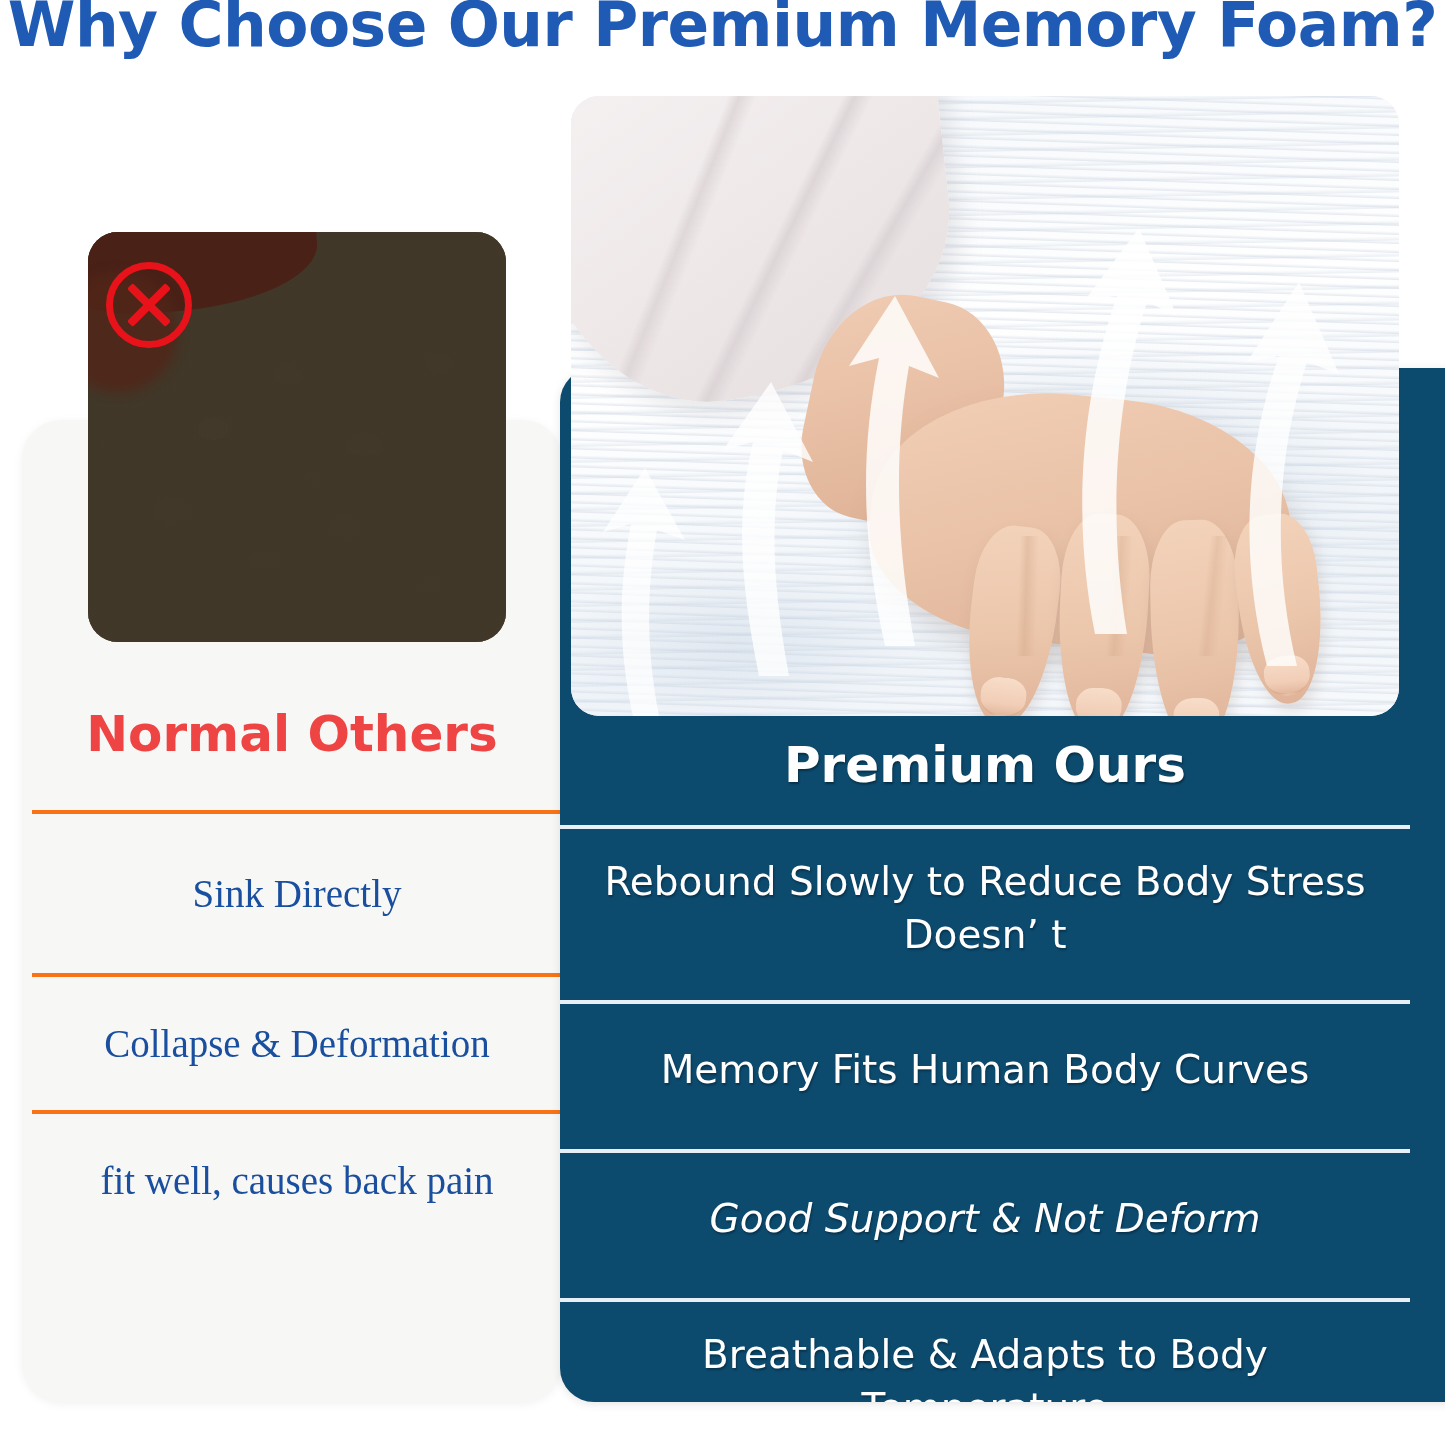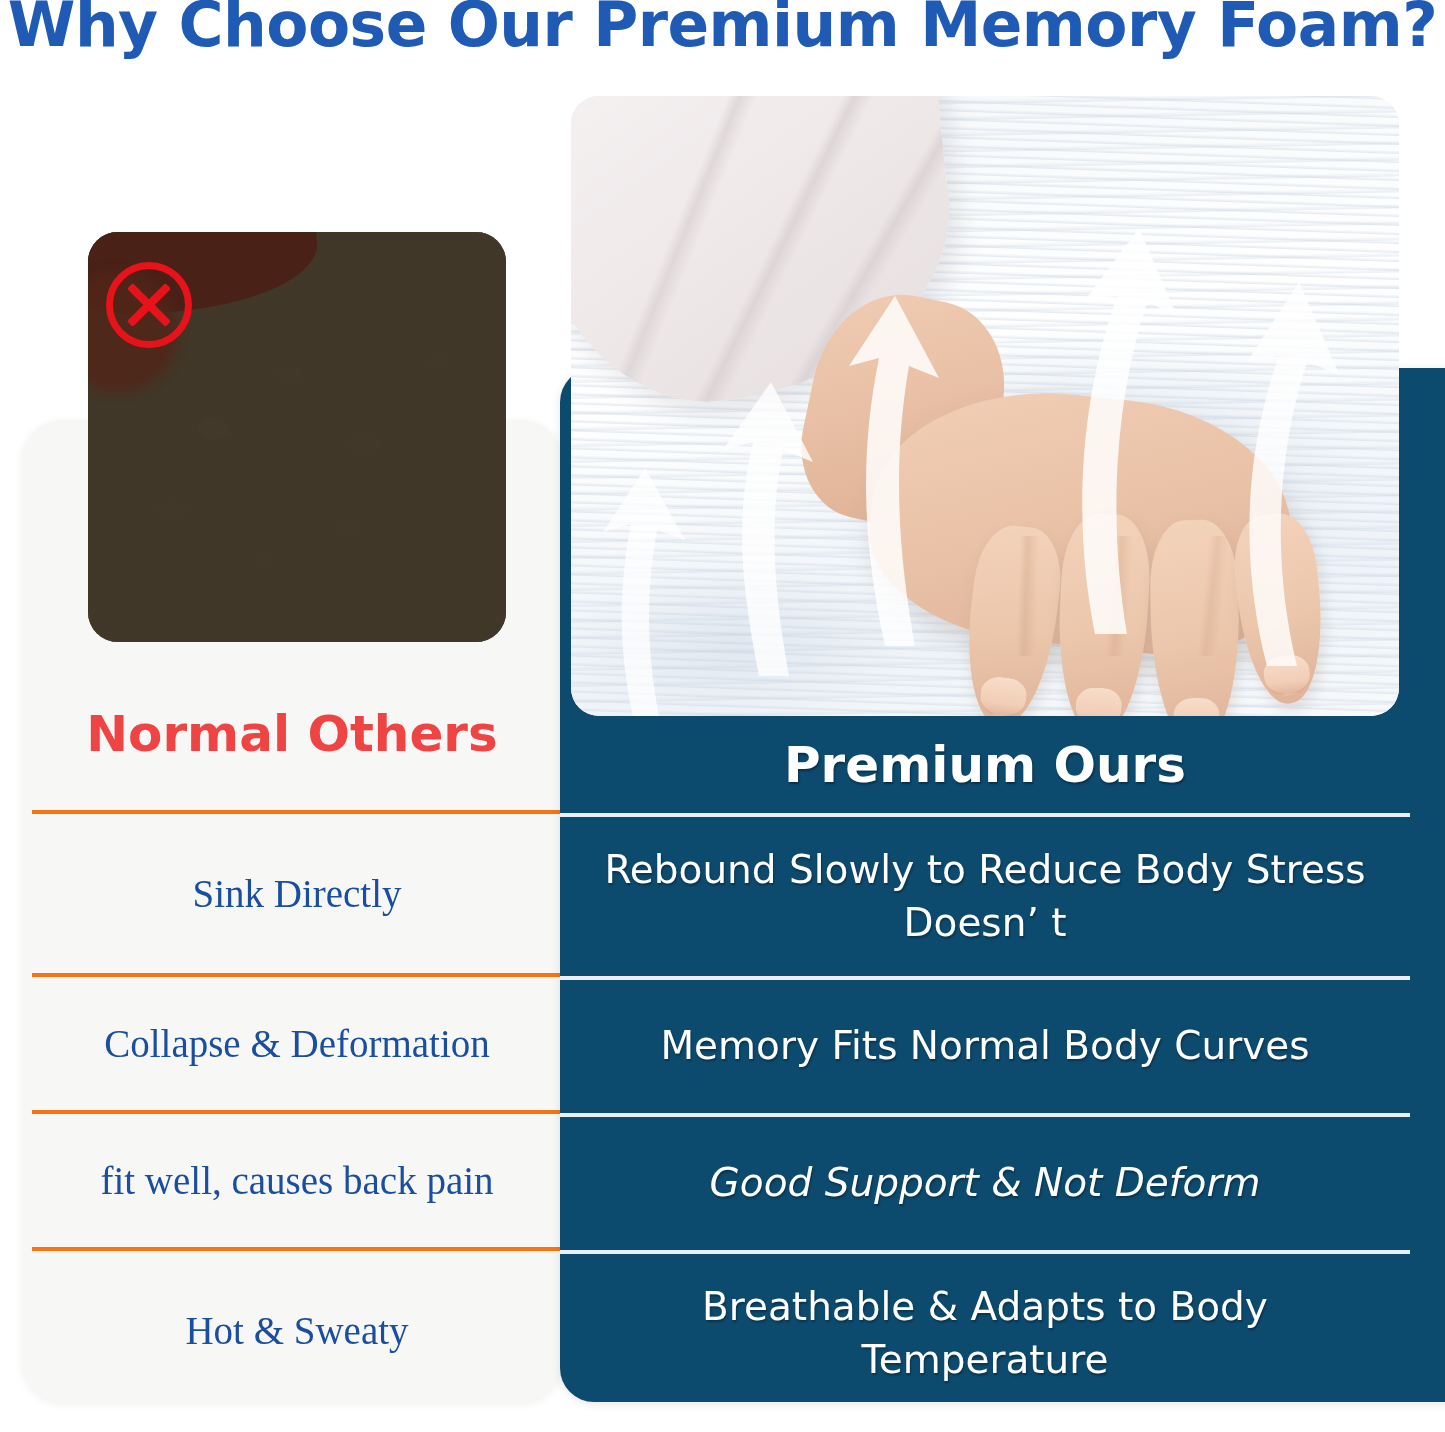--- a/index.html
+++ b/index.html
@@ -113,20 +113,21 @@
     align-items: center;
     justify-content: center;
     color: #FFFFFF;
     font-family: "DejaVu Sans", sans-serif;
     font-size: 39px;
     text-align: center;
     line-height: 1.35;
     box-sizing: border-box;
     padding: 0 18px;
     text-shadow: 1px 2px 2px rgba(0,0,0,0.30);
+    margin-top: 12px;
   }
   .rrow.q0 { height: 163px; }
   .rrow.q1 { height: 137px; }
   .rrow.q2 { height: 137px; font-style: italic; }
   .rrow.q3 { height: 163px; }
 
   
   #foam-photo {
     position: absolute;
     left: 88px;
@@ -346,31 +347,30 @@
 
 <div id="page-title">Why Choose Our Premium Memory Foam?</div>
 
 <div id="left-card">
   <div id="left-header">Normal Others</div>
 
   <div class="left-rows">
     <div class="lrow r0">Sink Directly</div>
     <div class="lrow r2">Collapse &amp; Deformation</div>
     <div class="lrow r1">fit well, causes back pain</div>
-    <div class="lrow r3">Hot &amp; Sweaty</div>
 
   </div>
 </div>
 
 <div id="right-card">
   <div id="right-header">Premium Ours</div>
 
   <div class="right-rows">
     <div class="rrow q0">Rebound Slowly to Reduce Body Stress Doesn’ t</div>
-    <div class="rrow q1">Memory Fits Normal Body Curves</div>
+    <div class="rrow q1">Memory Fits Human Body Curves</div>
     <div class="rrow q2">Good Support &amp; Not Deform</div>
     <div class="rrow q3">Breathable &amp; Adapts to Body Temperature</div>
 
   </div>
 </div>
 
 <div id="foam-photo">
   <div class="foam-base"></div>
   <div class="foam-chunks"></div>
   <div class="foam-shadowspecks"></div>

